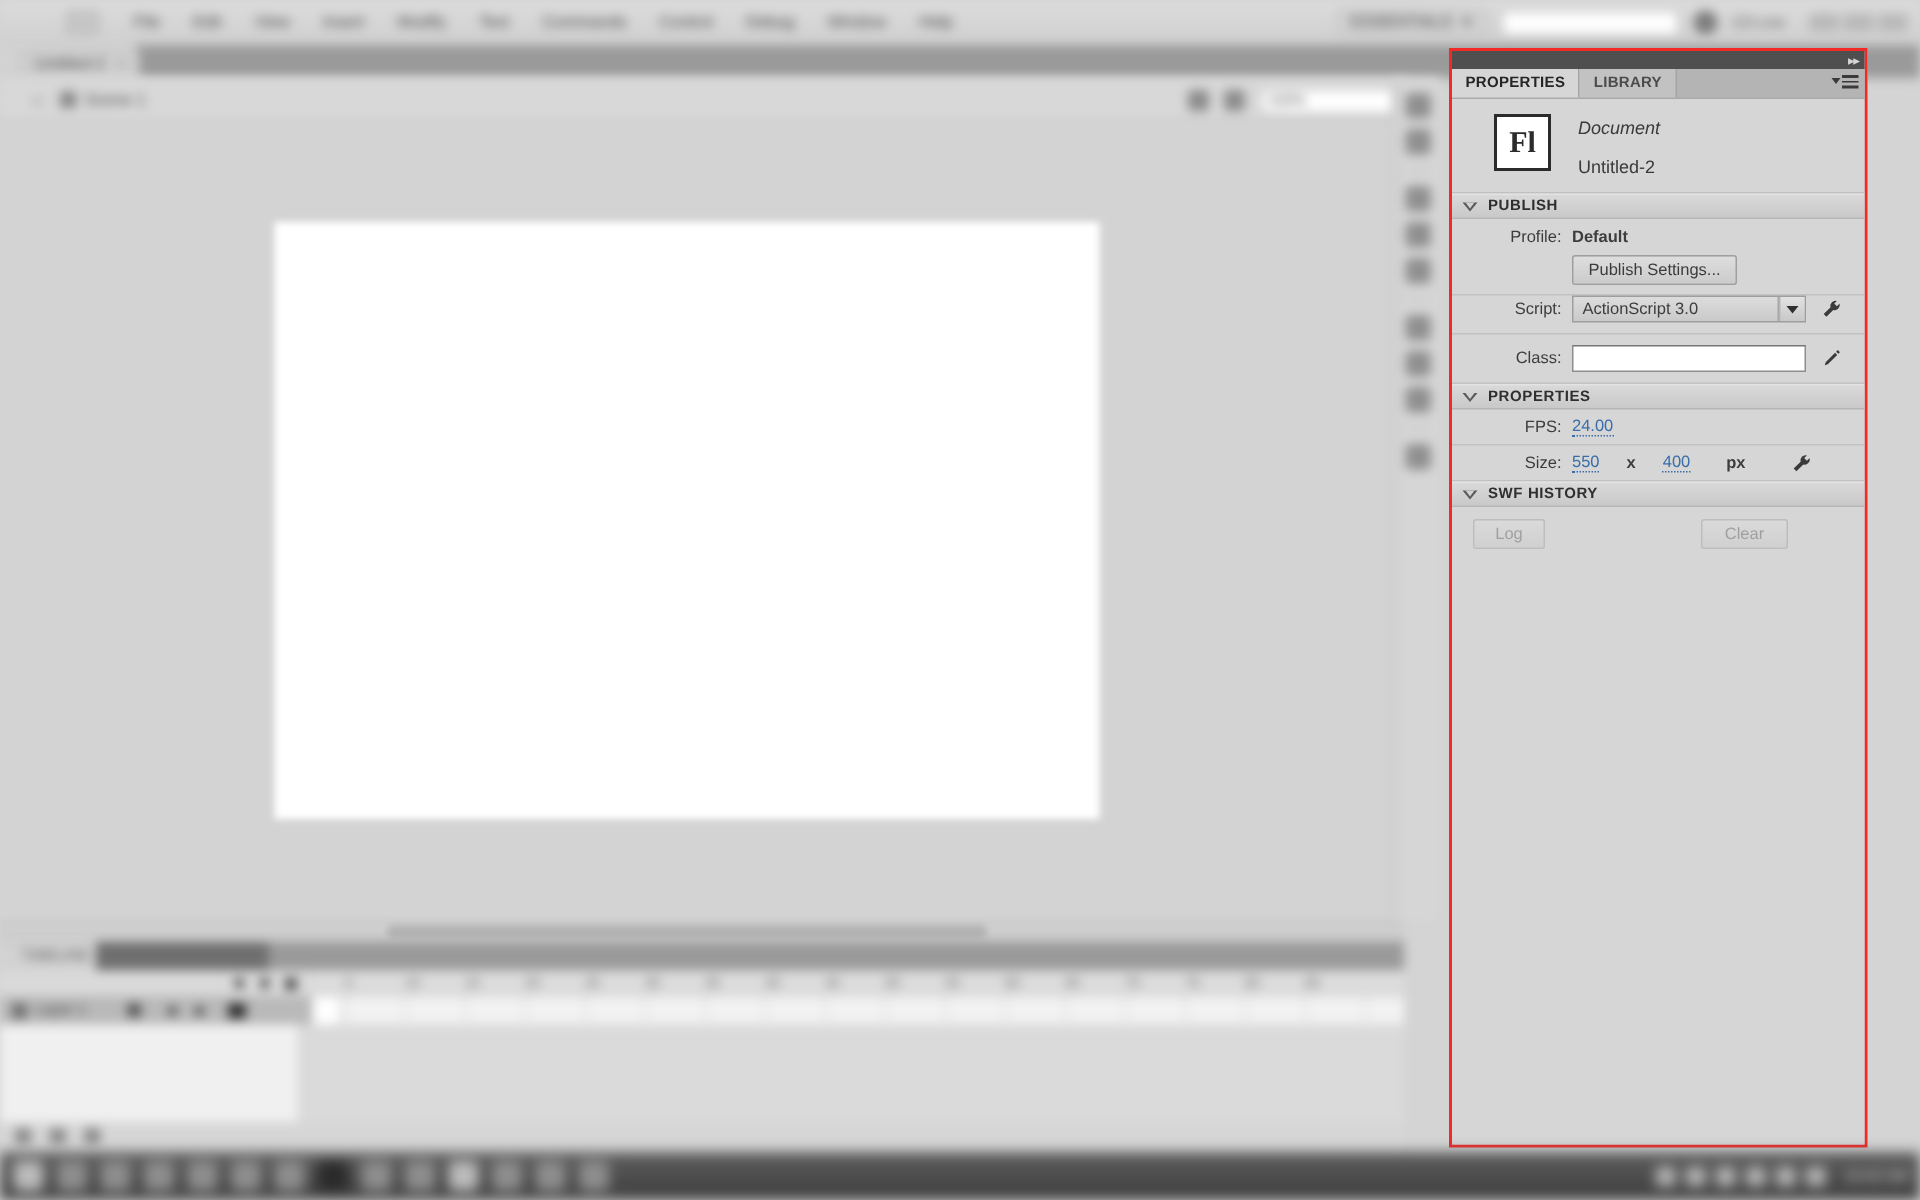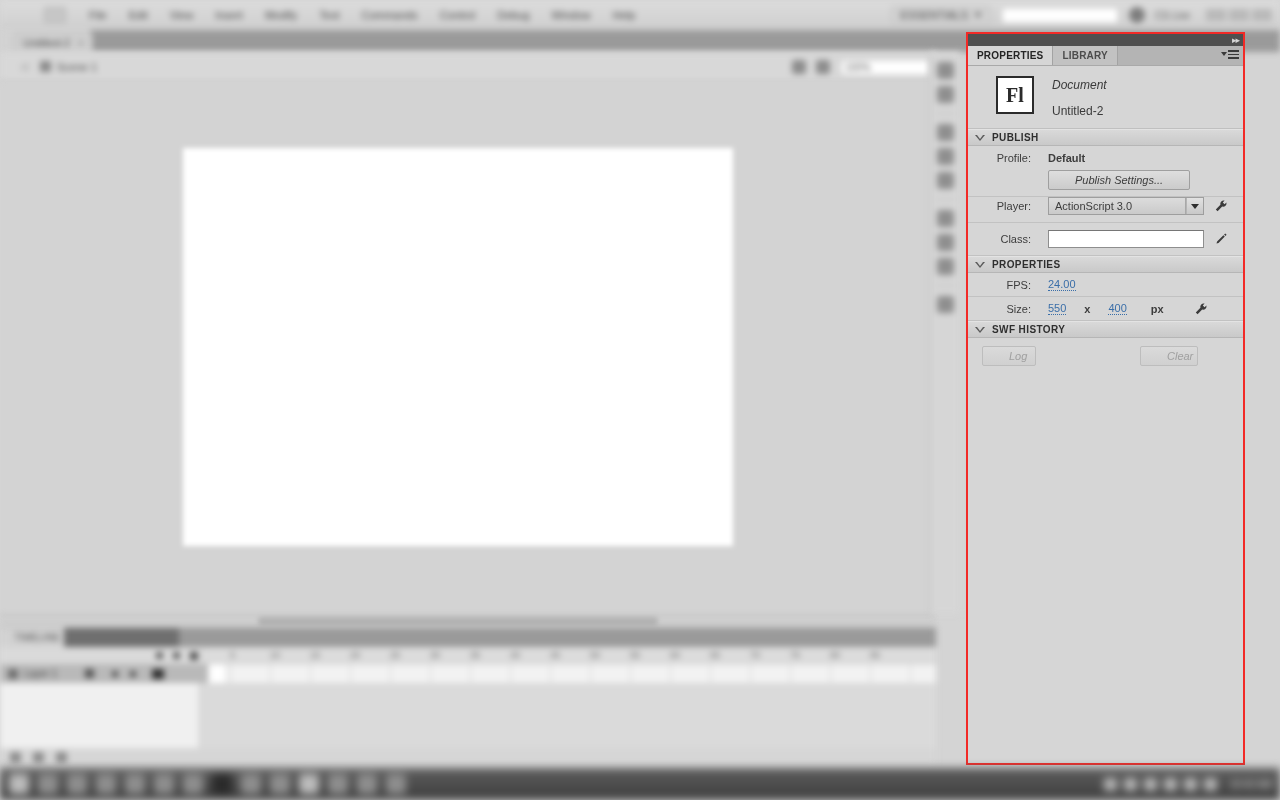--- a/index.html
+++ b/index.html
@@ -250,29 +250,29 @@
     border-right: 3.5px solid transparent; border-top: 4.5px solid #d2d2d2;
   }
 
   
   .prow {
     display: flex; align-items: center; min-height: 24px;
     padding-left: 8px; padding-right: 6px;
   }
   .prow.div { border-bottom: 1px solid #c2c2c2; }
   .plabel {
-    width: 72px; text-align: right; padding-right: 17px;
+    width: 72px; text-align: right; padding-right: 7px;
     font-size: 11px; color: #3d3d3d; flex: none;
   }
   .pvalue { font-size: 11px; color: #3d3d3d; font-weight: bold; }
 
   .btn {
     font-size: 11px; color: #3c3c3c; background: linear-gradient(#dedede,#cbcbcb);
     border: 1px solid #9f9f9f; border-radius: 2px;
-    padding: 2px 26px; line-height: 14px; font-style: italic;
+    padding: 2px 10px; line-height: 14px;
   }
   .btn.disabled { color: #a0a0a0; border-color: #bdbdbd; background: linear-gradient(#dadada,#d0d0d0); }
 
   .combo {
     display: flex; align-items: stretch; height: 18px;
     border: 1px solid #9e9e9e; background: linear-gradient(#dcdcdc,#cacaca);
     width: 156px;
   }
   .combo .txt {
     flex: 1; display: flex; align-items: center; padding-left: 6px;
@@ -522,21 +522,21 @@
         <span class="pvalue">Default</span>
       </div>
 
       <div class="prow div" style="padding-bottom:6px">
         <span class="plabel"></span>
         <span class="btn">Publish Settings...</span>
       </div>
 
 
       <div class="prow div" style="padding-bottom:7px">
-        <span class="plabel">Player:</span>
+        <span class="plabel">Script:</span>
         <span class="combo">
           <span class="txt">ActionScript 3.0</span>
           <span class="sep"></span>
           <span class="arrow">
               <b></b>
             </span>
         </span>
         <span class="icon-btn" style="margin-left:8px">
           <svg width="14" height="14" viewBox="0 0 14 14">
             <path d="M10.6 1.6a3.4 3.4 0 0 0-4.2 4.2L1.8 10.4l1.8 1.8 4.6-4.6a3.4 3.4 0 0 0 4.2-4.2L10.6 5.2 8.8 3.4z" fill="#3b3b3b"></path>

